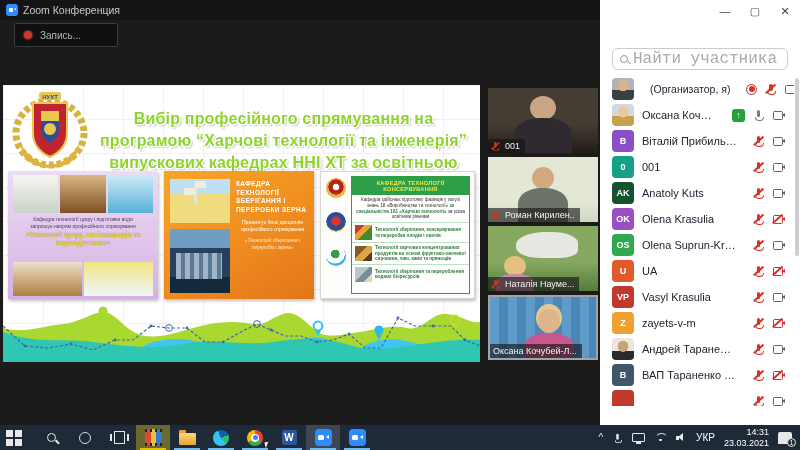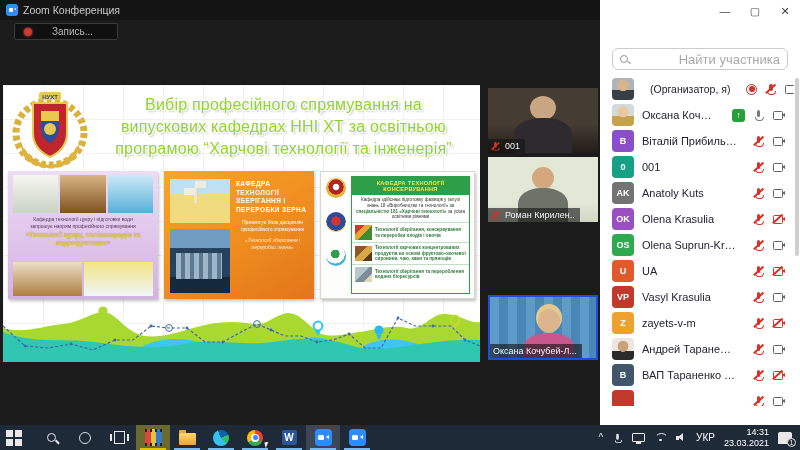--- a/index.html
+++ b/index.html
@@ -8,30 +8,30 @@
 
   
   .titlebar { position:absolute; left:0; top:0; width:600px; height:20px; background:#141414;
     display:flex; align-items:center; gap:5px; padding-left:6px; color:#c9c9c9; font-size:10.5px; }
   .zicon { width:12px; height:12px; border-radius:3px; background:#2d8cff; position:relative; flex:0 0 auto; }
   .zicon::before { content:""; position:absolute; left:2.5px; top:4px; width:4.5px; height:4px; background:#fff; border-radius:1px; }
   .zicon::after { content:""; position:absolute; right:2px; top:4.2px; border-top:1.8px solid transparent; border-bottom:1.8px solid transparent; border-right:2.4px solid #fff; }
 
   
   .meeting { position:absolute; left:0; top:20px; width:600px; height:405px; background:#1b1b1b; }
-  .recpill { position:absolute; left:14px; top:3px; width:104px; height:17px; background:#101010;
-    border:1px solid #3a3a3a; border-radius:2px; display:flex; align-items:center; gap:20px; padding-left:9px;
+  .recpill { position:absolute; left:14px; top:3px; width:104px; height:24px; background:#101010;
+    border:1px solid #3a3a3a; border-radius:2px; display:flex; align-items:center; gap:8px; padding-left:9px;
     color:#b5b5b5; font-size:10px; cursor:default; }
   .recdot { width:8px; height:8px; border-radius:50%; background:#cf3930; box-shadow:0 0 0 1.5px #4a2322; }
 
   
   .slide { position:absolute; left:3px; top:65px; width:477px; height:277px; background:#fff; overflow:hidden;
     background-image:linear-gradient(#f1f1f1 1px, transparent 1px), linear-gradient(90deg, #f1f1f1 1px, transparent 1px);
     background-size:40px 34px; }
-  .slide-title { position:absolute; left:86px; top:9px; right:2px; text-align:center; font-weight:normal;
+  .slide-title { position:absolute; left:86px; top:23px; right:2px; text-align:center; font-weight:bold;
     font-size:16px; line-height:22px; color:#8fd42a; letter-spacing:.2px;
     text-shadow:-1px -1px 0 #fff, 1px -1px 0 #fff, -1px 1px 0 #fff, 1px 1px 0 #fff, 2px 2px 2px rgba(120,120,120,.45); }
   .crest { position:absolute; left:8px; top:4px; }
 
   .cards { position:absolute; left:5px; top:86px; width:467px; height:128px; display:flex; gap:6px; }
   .card { position:relative; height:128px; overflow:hidden; box-shadow:1px 2px 3px rgba(0,0,0,.25); }
 
   
   .c1 { width:150px; background:linear-gradient(180deg,#ecdcf4 0%, #dfc2ea 60%, #d3b2e2 100%); }
   .c1 .strip { display:flex; gap:2px; margin:4px 5px 2px; height:38px; }
@@ -79,21 +79,21 @@
   .c3 .row .th { width:17px; height:15px; flex:0 0 auto; }
   .th-veg { background:linear-gradient(135deg,#c23b2e 0 30%, #e8a532 30% 55%, #3f8a33 55% 100%); }
   .th-spice { background:linear-gradient(135deg,#8a5a28 0 40%, #d8a846 40% 70%, #5e3a18 70% 100%); }
   .th-fish { background:linear-gradient(135deg,#b9c6cc 0 45%, #7b8e98 45% 75%, #e0d6ba 75% 100%); }
   .c3 .row .tx { font-size:4.6px; line-height:5.6px; font-weight:bold; color:#2f7a3a; }
 
   .slide-chart { position:absolute; left:0; bottom:0; }
 
   
   .vthumb { position:absolute; left:488px; width:110px; height:65px; background:#111; overflow:hidden; }
-  .vthumb.active { border:2px solid #1d4ed8;text-decoration:underline; }
+  .vthumb.active { border:2px solid #a3a3a3;text-decoration:underline; }
   .feed { position:absolute; inset:0; }
   .f1 { background:linear-gradient(180deg,#453c33 0 55%, #231d18 100%); }
   .f1::before { content:""; position:absolute; left:6px; top:4px; width:26px; height:34px; background:repeating-linear-gradient(180deg,#2e2username 0, #2e2a24 0 7px, #1a1713 7px 9px); }
   .f2 { background:linear-gradient(180deg,#e3e8d6 0 70%, #cfd6c2 100%); }
   .f3 { background:linear-gradient(180deg,#86a861 0 55%, #537c3c 100%); }
   .f3 .horse { position:absolute; left:28px; top:6px; width:62px; height:26px; background:#e9e7e2; border-radius:48% 42% 30% 40%; }
   .f4 { background:repeating-linear-gradient(90deg,#5e9bc8 0 9px, #4a87b6 9px 18px); }
   .vp-head { position:absolute; border-radius:50%; background:#c9a07a; }
   .vp-torso { position:absolute; border-radius:46% 46% 0 0; background:#3d3a38; }
   .f1 .vp-head { left:42px; top:8px; width:26px; height:24px; background:#caa584; }
@@ -133,21 +133,21 @@
   
   .panel { position:absolute; right:0; top:0; width:200px; height:425px; background:#fff; }
   .winctl { position:absolute; top:0; right:0; height:22px; display:flex; align-items:center; gap:0; }
   .winctl span { width:30px; text-align:center; color:#444; font-size:11px; cursor:default; }
   .phead { position:absolute; top:24px; left:0; right:0; text-align:center; font-size:12px; font-weight:bold; color:#232333; }
   .chev { position:absolute; left:12px; top:4px; width:7px; height:7px; border-left:1.5px solid #666; border-bottom:1.5px solid #666; transform:rotate(-45deg); }
   .psearch { position:absolute; top:48px; left:12px; right:12px; height:22px; border:1px solid #ccc; border-radius:6px;
     display:flex; align-items:center; gap:5px; padding:0 7px; background:#fff; }
   .mag { width:8px; height:8px; border:1.4px solid #9a9a9a; border-radius:50%; position:relative; flex:0 0 auto; }
   .mag::after { content:""; position:absolute; left:6px; top:6px; width:4px; height:1.4px; background:#9a9a9a; transform:rotate(45deg); }
-  .psearch input { border:none; outline:none; width:100%; font-size:13px; color:#333; font-family:Liberation Sans, sans-serif;text-align:right; }
+  .psearch input { border:none; outline:none; width:100%; font-size:16px; color:#333; font-family:Liberation Mono, monospace; }
   .psearch input::placeholder { color:#a9a9a9; }
 
   .plist { position:absolute; top:76px; left:0; right:6px; height:330px; overflow:hidden; }
   .prow { height:26px; display:flex; align-items:center; gap:8px; padding:0 8px 0 12px; cursor:default; }
   .pav { width:22px; height:22px; border-radius:4px; flex:0 0 auto; color:#fff; font-size:9px; font-weight:bold;
     display:flex; align-items:center; justify-content:center; }
   .pname { font-size:11px; color:#232333; white-space:nowrap; overflow:hidden; text-overflow:ellipsis; max-width:96px; }
   .prole { font-size:10.5px; color:#232333; white-space:nowrap; }
   .sp { flex:1; }
   .pfoot { position:absolute; bottom:0; left:0; right:0; height:27px; background:#fff; border-top:1px solid #e8e8e8;
@@ -233,22 +233,22 @@
         <text x="39" y="9.5" font-size="6" text-anchor="middle" fill="#2b4d9b" font-weight="bold">НУХТ</text>
         <path d="M22,14 L56,14 L56,44 Q56,60 39,68 Q22,60 22,44 Z" fill="#c0242c" stroke="#e8c84e" stroke-width="2"></path>
         <path d="M30,22 L48,22 L48,40 Q48,49 39,54 Q30,49 30,40 Z" fill="#2b4d9b"></path>
         <path d="M30,22 L48,22 L48,32 L30,32 Z" fill="#e8c84e"></path>
         <circle cx="39" cy="40" r="6" fill="#e8c84e"></circle>
         <path d="M8,52 Q20,74 39,76 Q58,74 70,52 L64,70 Q52,79 39,79 Q26,79 14,70 Z" fill="#e0b43c"></path>
       </svg>
 
       <div class="slide-title">
         <div>Вибір професійного спрямування на</div>
+        <div>програмою “Харчові технології та інженерія”</div>
         <div>випускових кафедрах ННІ ХТ за освітньою</div>
-        <div>програмою “Харчові технології та інженерія”</div>
       </div>
 
       <div class="cards">
 
         <div class="card c1">
           <div class="strip">
             <div class="im-milk"></div>
             <div class="im-sugar"></div>
             <div class="im-water"></div>
           </div>
@@ -349,20 +349,33 @@
         <div class="vp-head"></div>
           <div class="vp-torso"></div>
       </div>
       <div class="vlabel">
         <span class="mic muted vmic">
             <span class="slash"></span>
           </span>
         <span>Роман Кирилен..</span>
       </div>
     </div>
+    <div class="vthumb" style="top:206px">
+      <div class="feed f3">
+        <div class="horse"></div>
+        <div class="vp-head"></div>
+          <div class="vp-torso"></div>
+      </div>
+      <div class="vlabel">
+        <span class="mic muted vmic">
+            <span class="slash"></span>
+          </span>
+        <span>Наталія Науме...</span>
+      </div>
+    </div>
     <div class="vthumb active" style="top:275px">
       <div class="feed f4">
         <div class="vp-head"></div>
           <div class="vp-torso"></div>
       </div>
       <div class="vlabel">
         <span>Оксана Кочубей-Л...</span>
       </div>
     </div>
   </div>
@@ -410,21 +423,21 @@
       <div class="prow">
         <span class="pav" style="background: rgb(22, 160, 133);">0</span>
         <span class="pname">001</span>
         <span class="sp"></span>
         <span class="mic muted">
             <span class="slash"></span>
           </span>
         <span class="cam cam-on"></span>
       </div>
       <div class="prow">
-        <span class="pav" style="background: #737373;">AK</span>
+        <span class="pav" style="background: #14532d;">AK</span>
         <span class="pname">Anatoly Kuts</span>
         <span class="sp"></span>
         <span class="mic muted">
             <span class="slash"></span>
           </span>
         <span class="cam cam-on"></span>
       </div>
       <div class="prow">
         <span class="pav" style="background: rgb(154, 80, 192);">OK</span>
         <span class="pname">Olena Krasulia</span>

